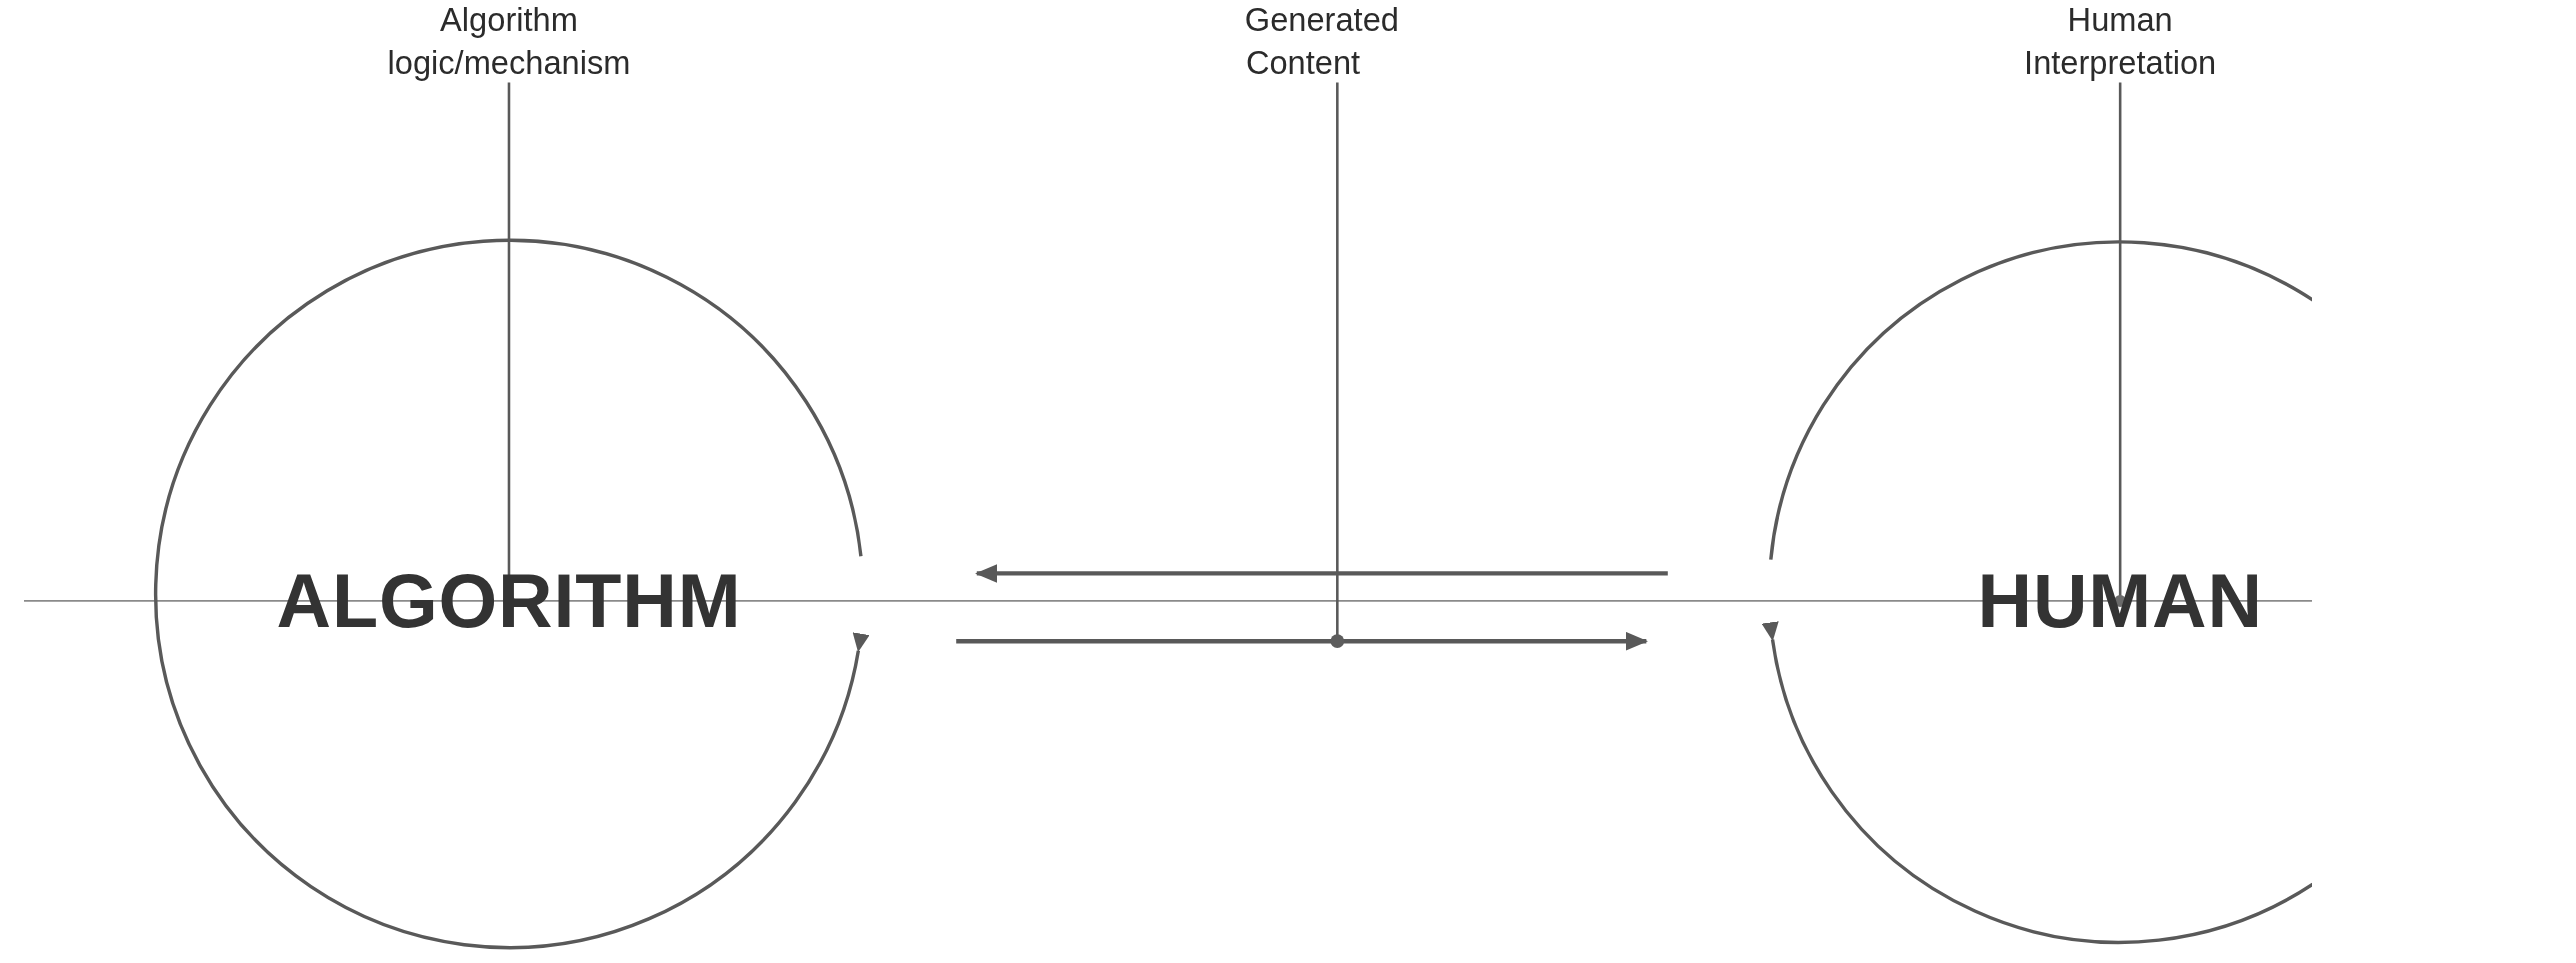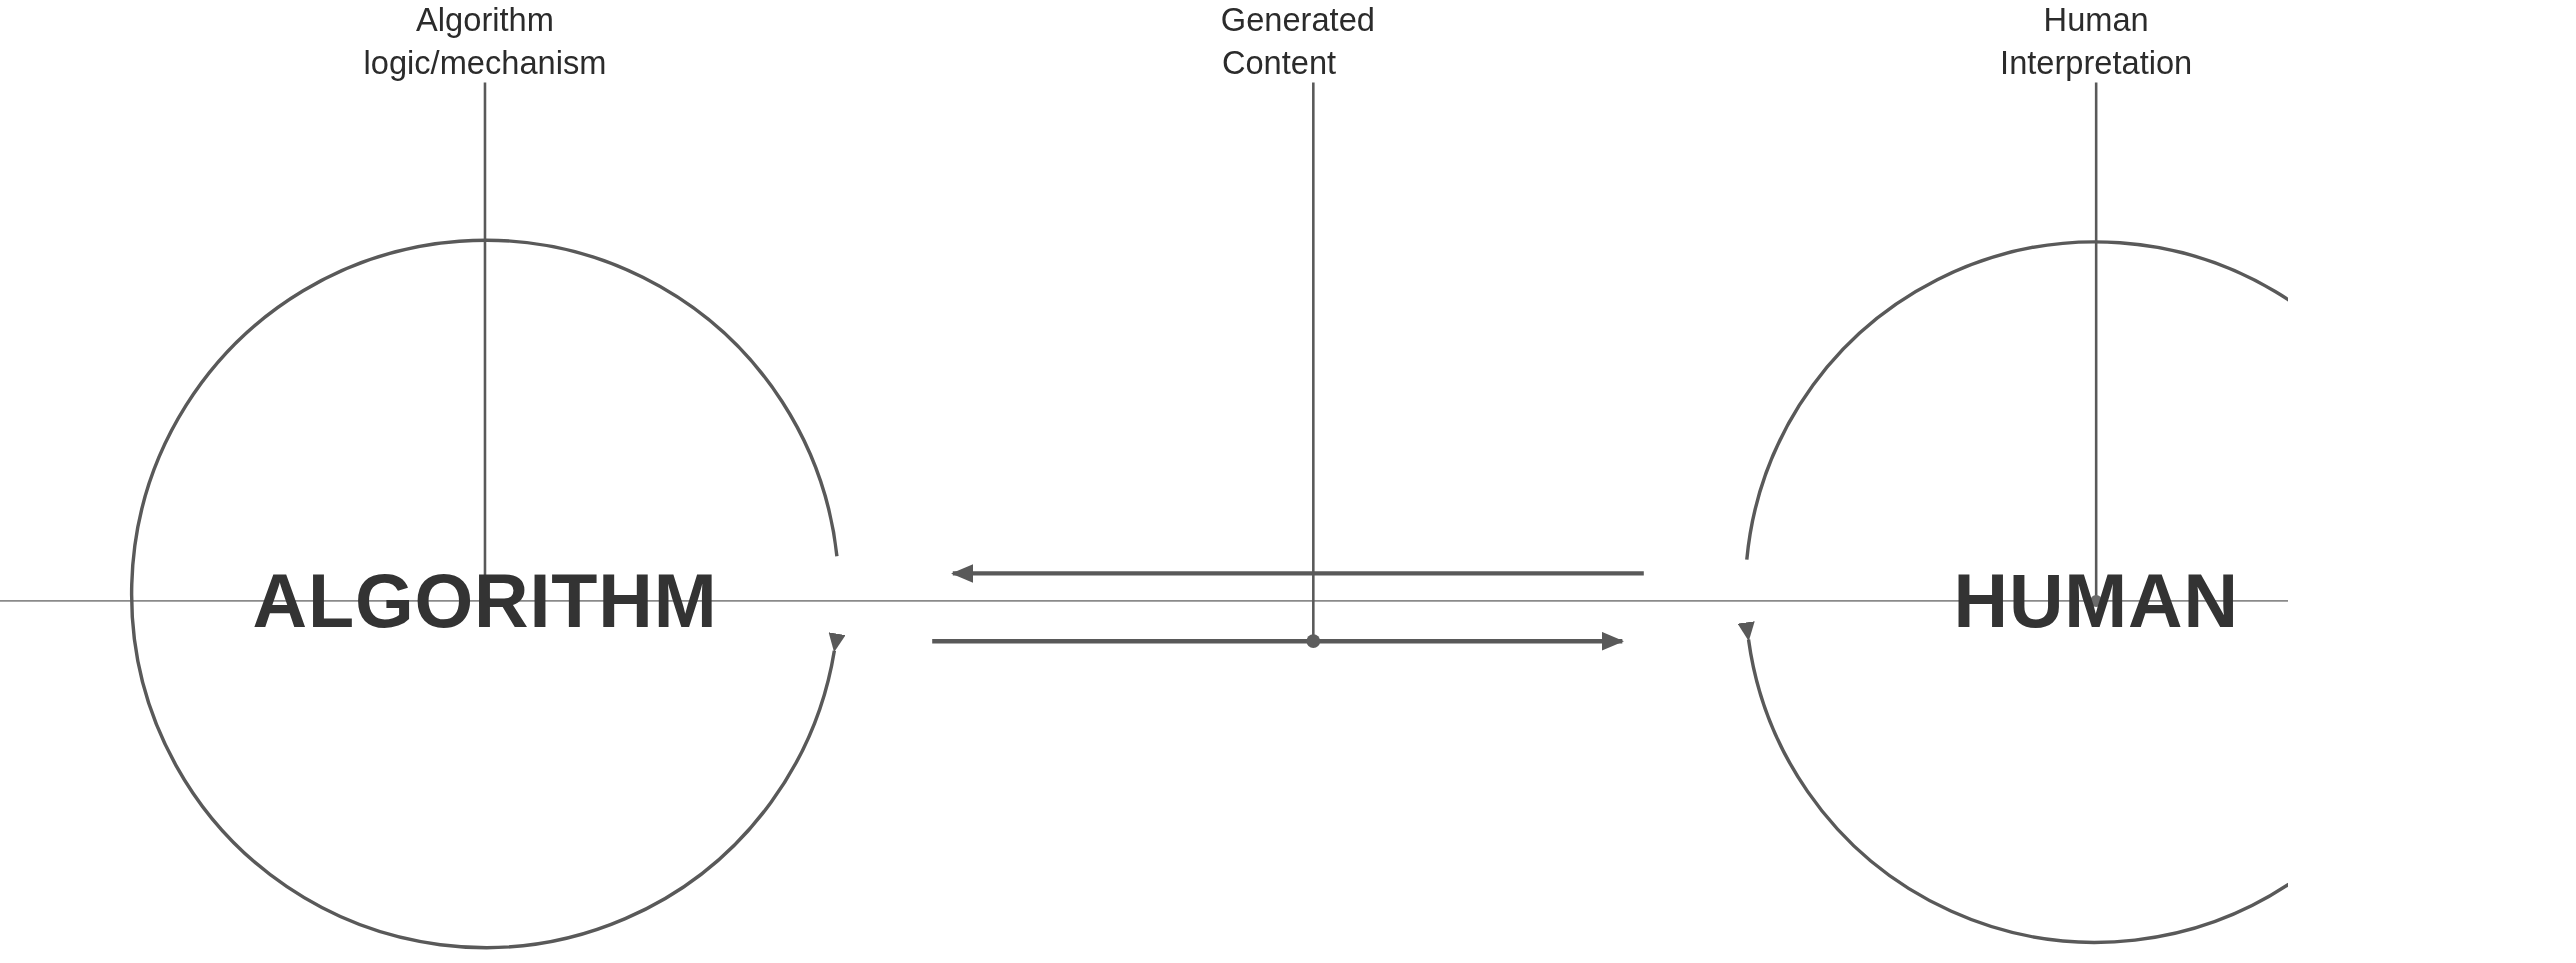--- a/index.html
+++ b/index.html
@@ -11,20 +11,21 @@
   body {
     font-family: "Liberation Sans", sans-serif;
     -webkit-font-smoothing: antialiased;
   }
   #canvas {
     position: relative;
     width: 2288px;
     height: 964px;
     background: #ffffff;
     overflow: hidden;
+    margin-left: 24px;
   }
   #diagram {
     position: absolute;
     left: 0;
     top: 0;
     width: 2576px;
     height: 964px;
     display: block;
   }
   .node-label {

